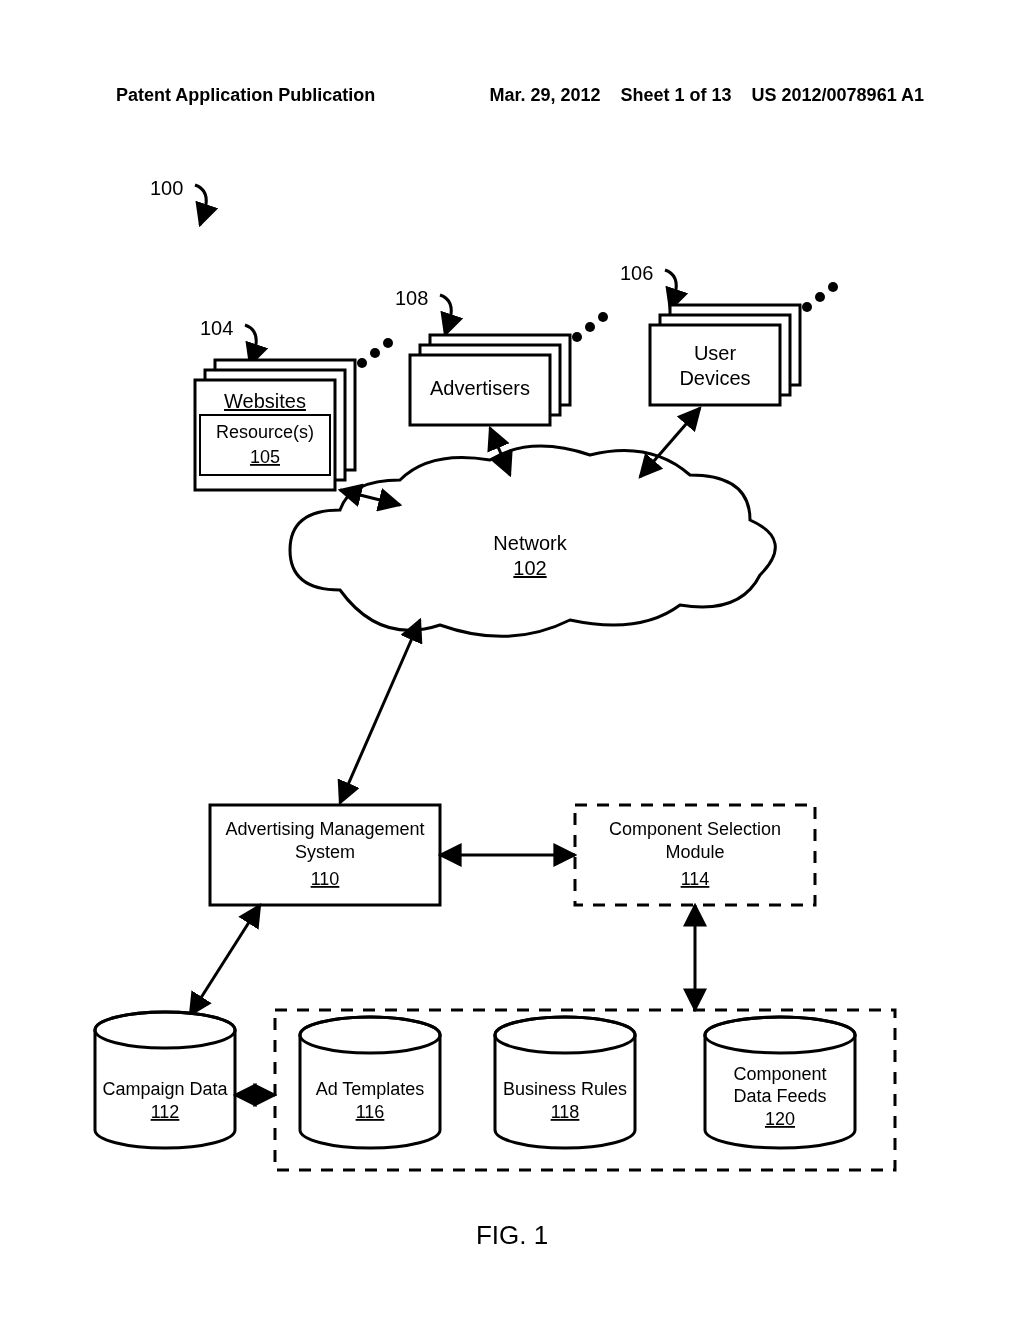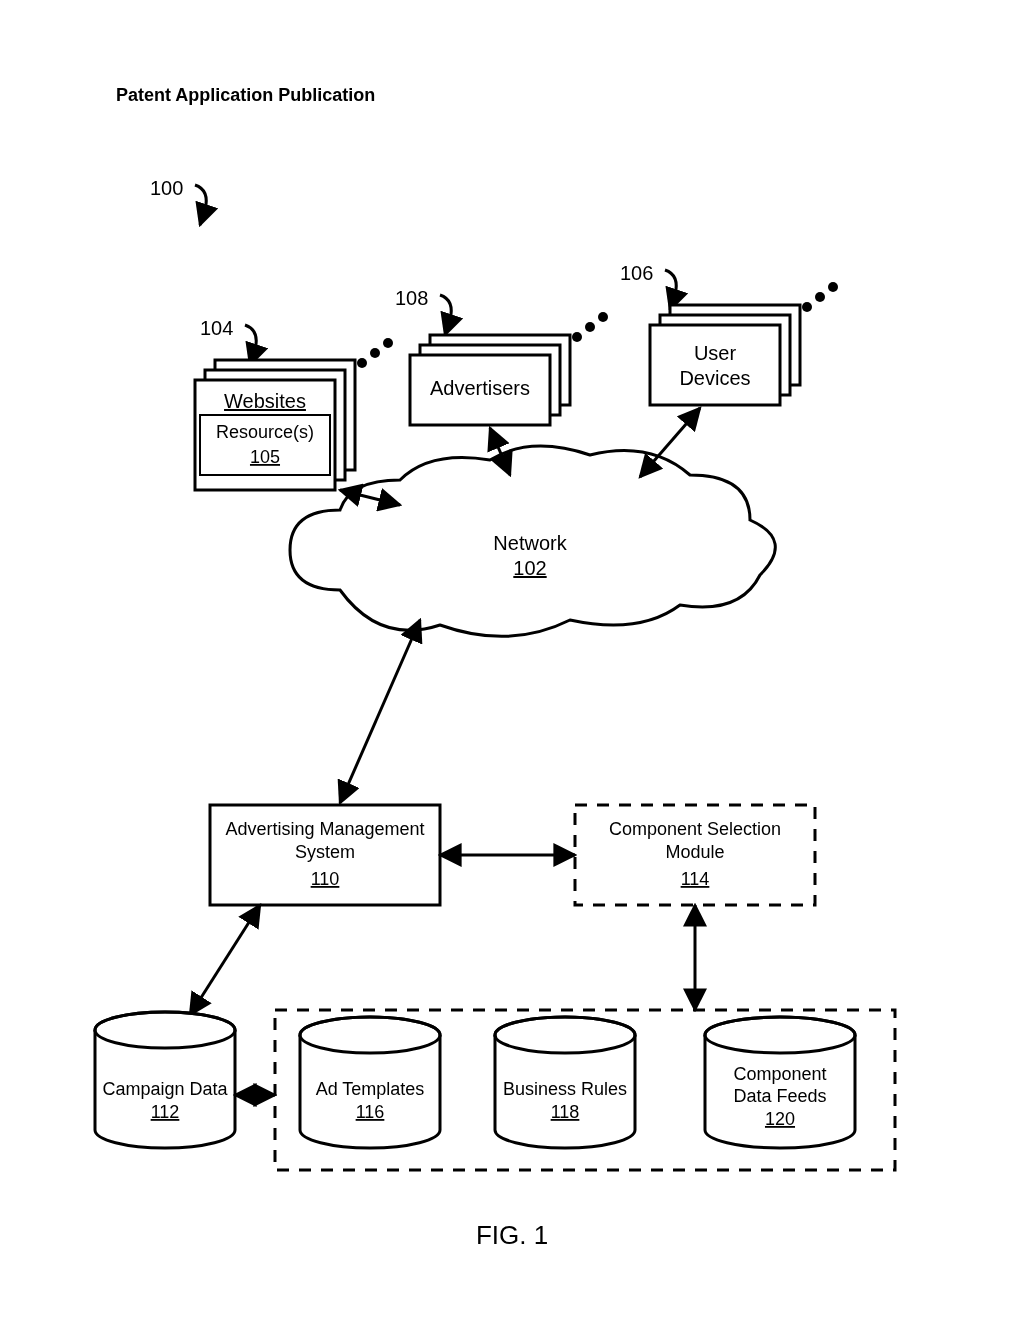--- a/index.html
+++ b/index.html
@@ -46,20 +46,25 @@
   .label { font-size: 20px; text-anchor: middle; }
   .labelsm { font-size: 18px; text-anchor: middle; }
   .ref { font-size: 20px; }
   .underline { text-decoration: underline; }
 </style>
 </head>
 <body>
 
 <div class="header">
   <span>Patent Application Publication</span>
+  <span class="right">
+    <span>Mar. 29, 2012</span>
+    <span>Sheet 1 of 13</span>
+    <span>US 2012/0078961 A1</span>
+  </span>
 </div>
 
 <div class="fig-label">FIG. 1</div>
 
 <svg viewBox="0 0 1024 1120">
   <defs>
     <marker id="arrow" viewBox="0 0 10 10" refX="9" refY="5" markerWidth="8" markerHeight="8" orient="auto-start-reverse">
       <path d="M 0 0 L 10 5 L 0 10 z" fill="#000"></path>
     </marker>
   </defs>

